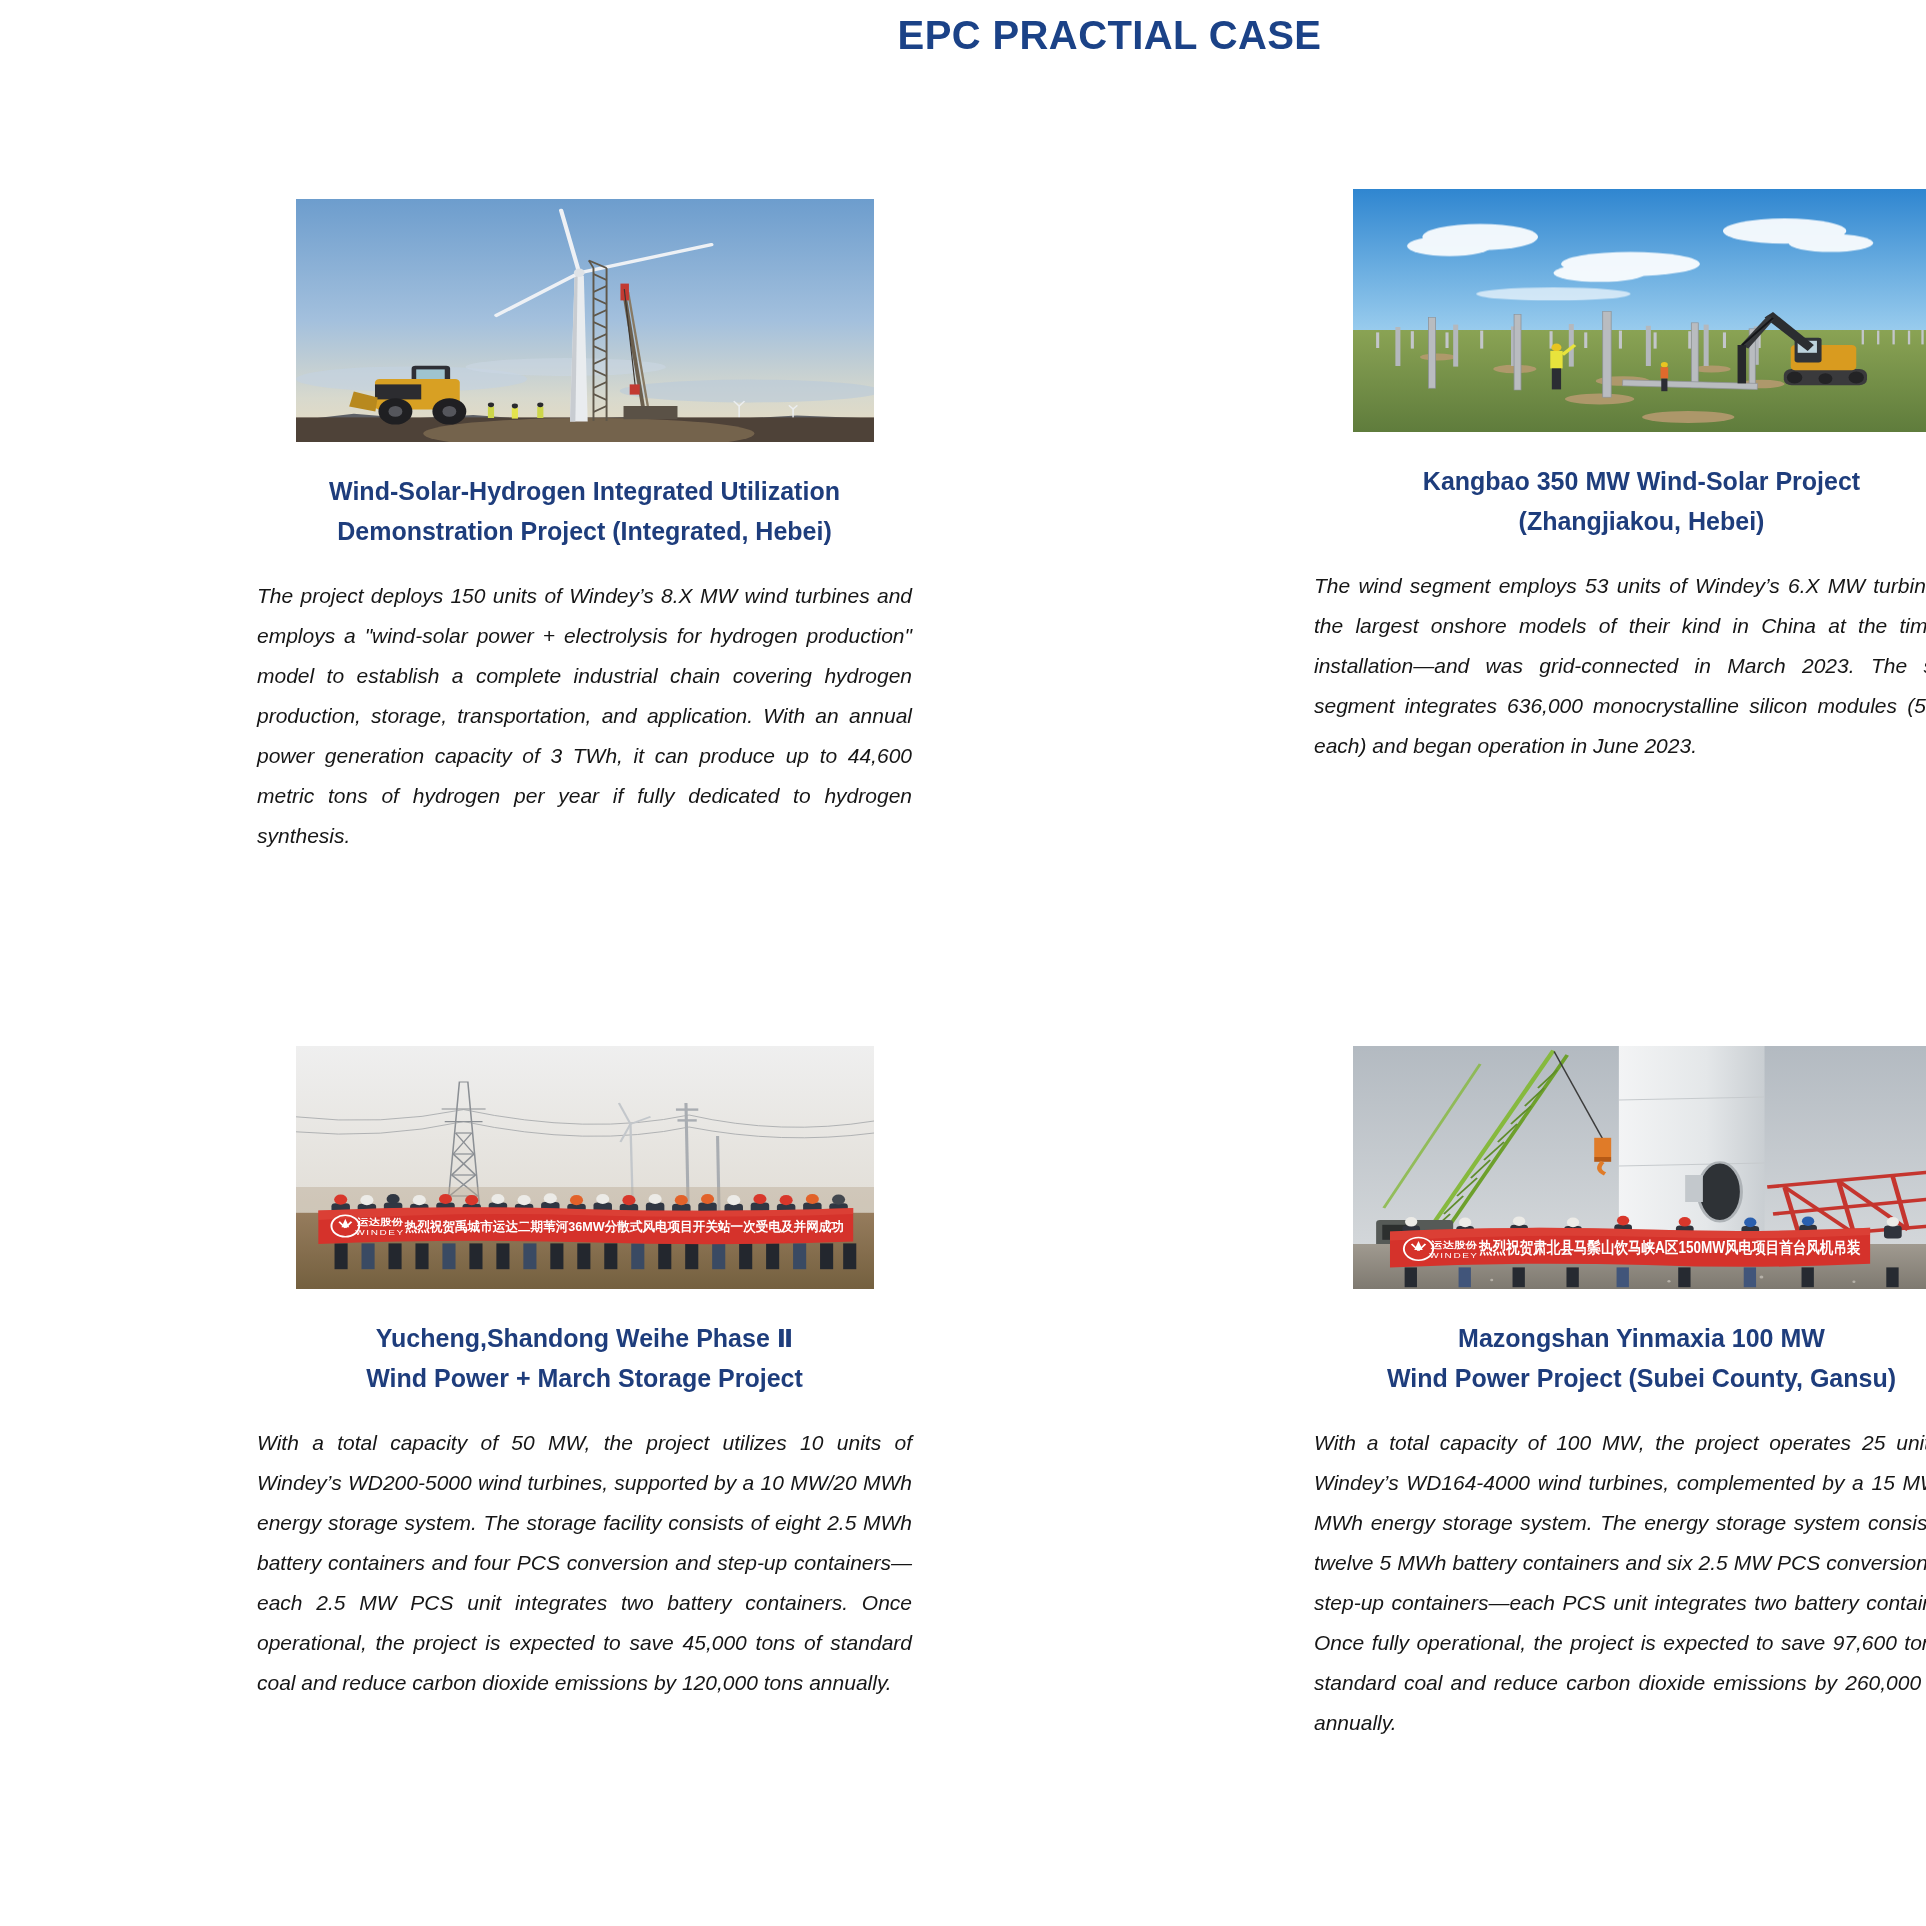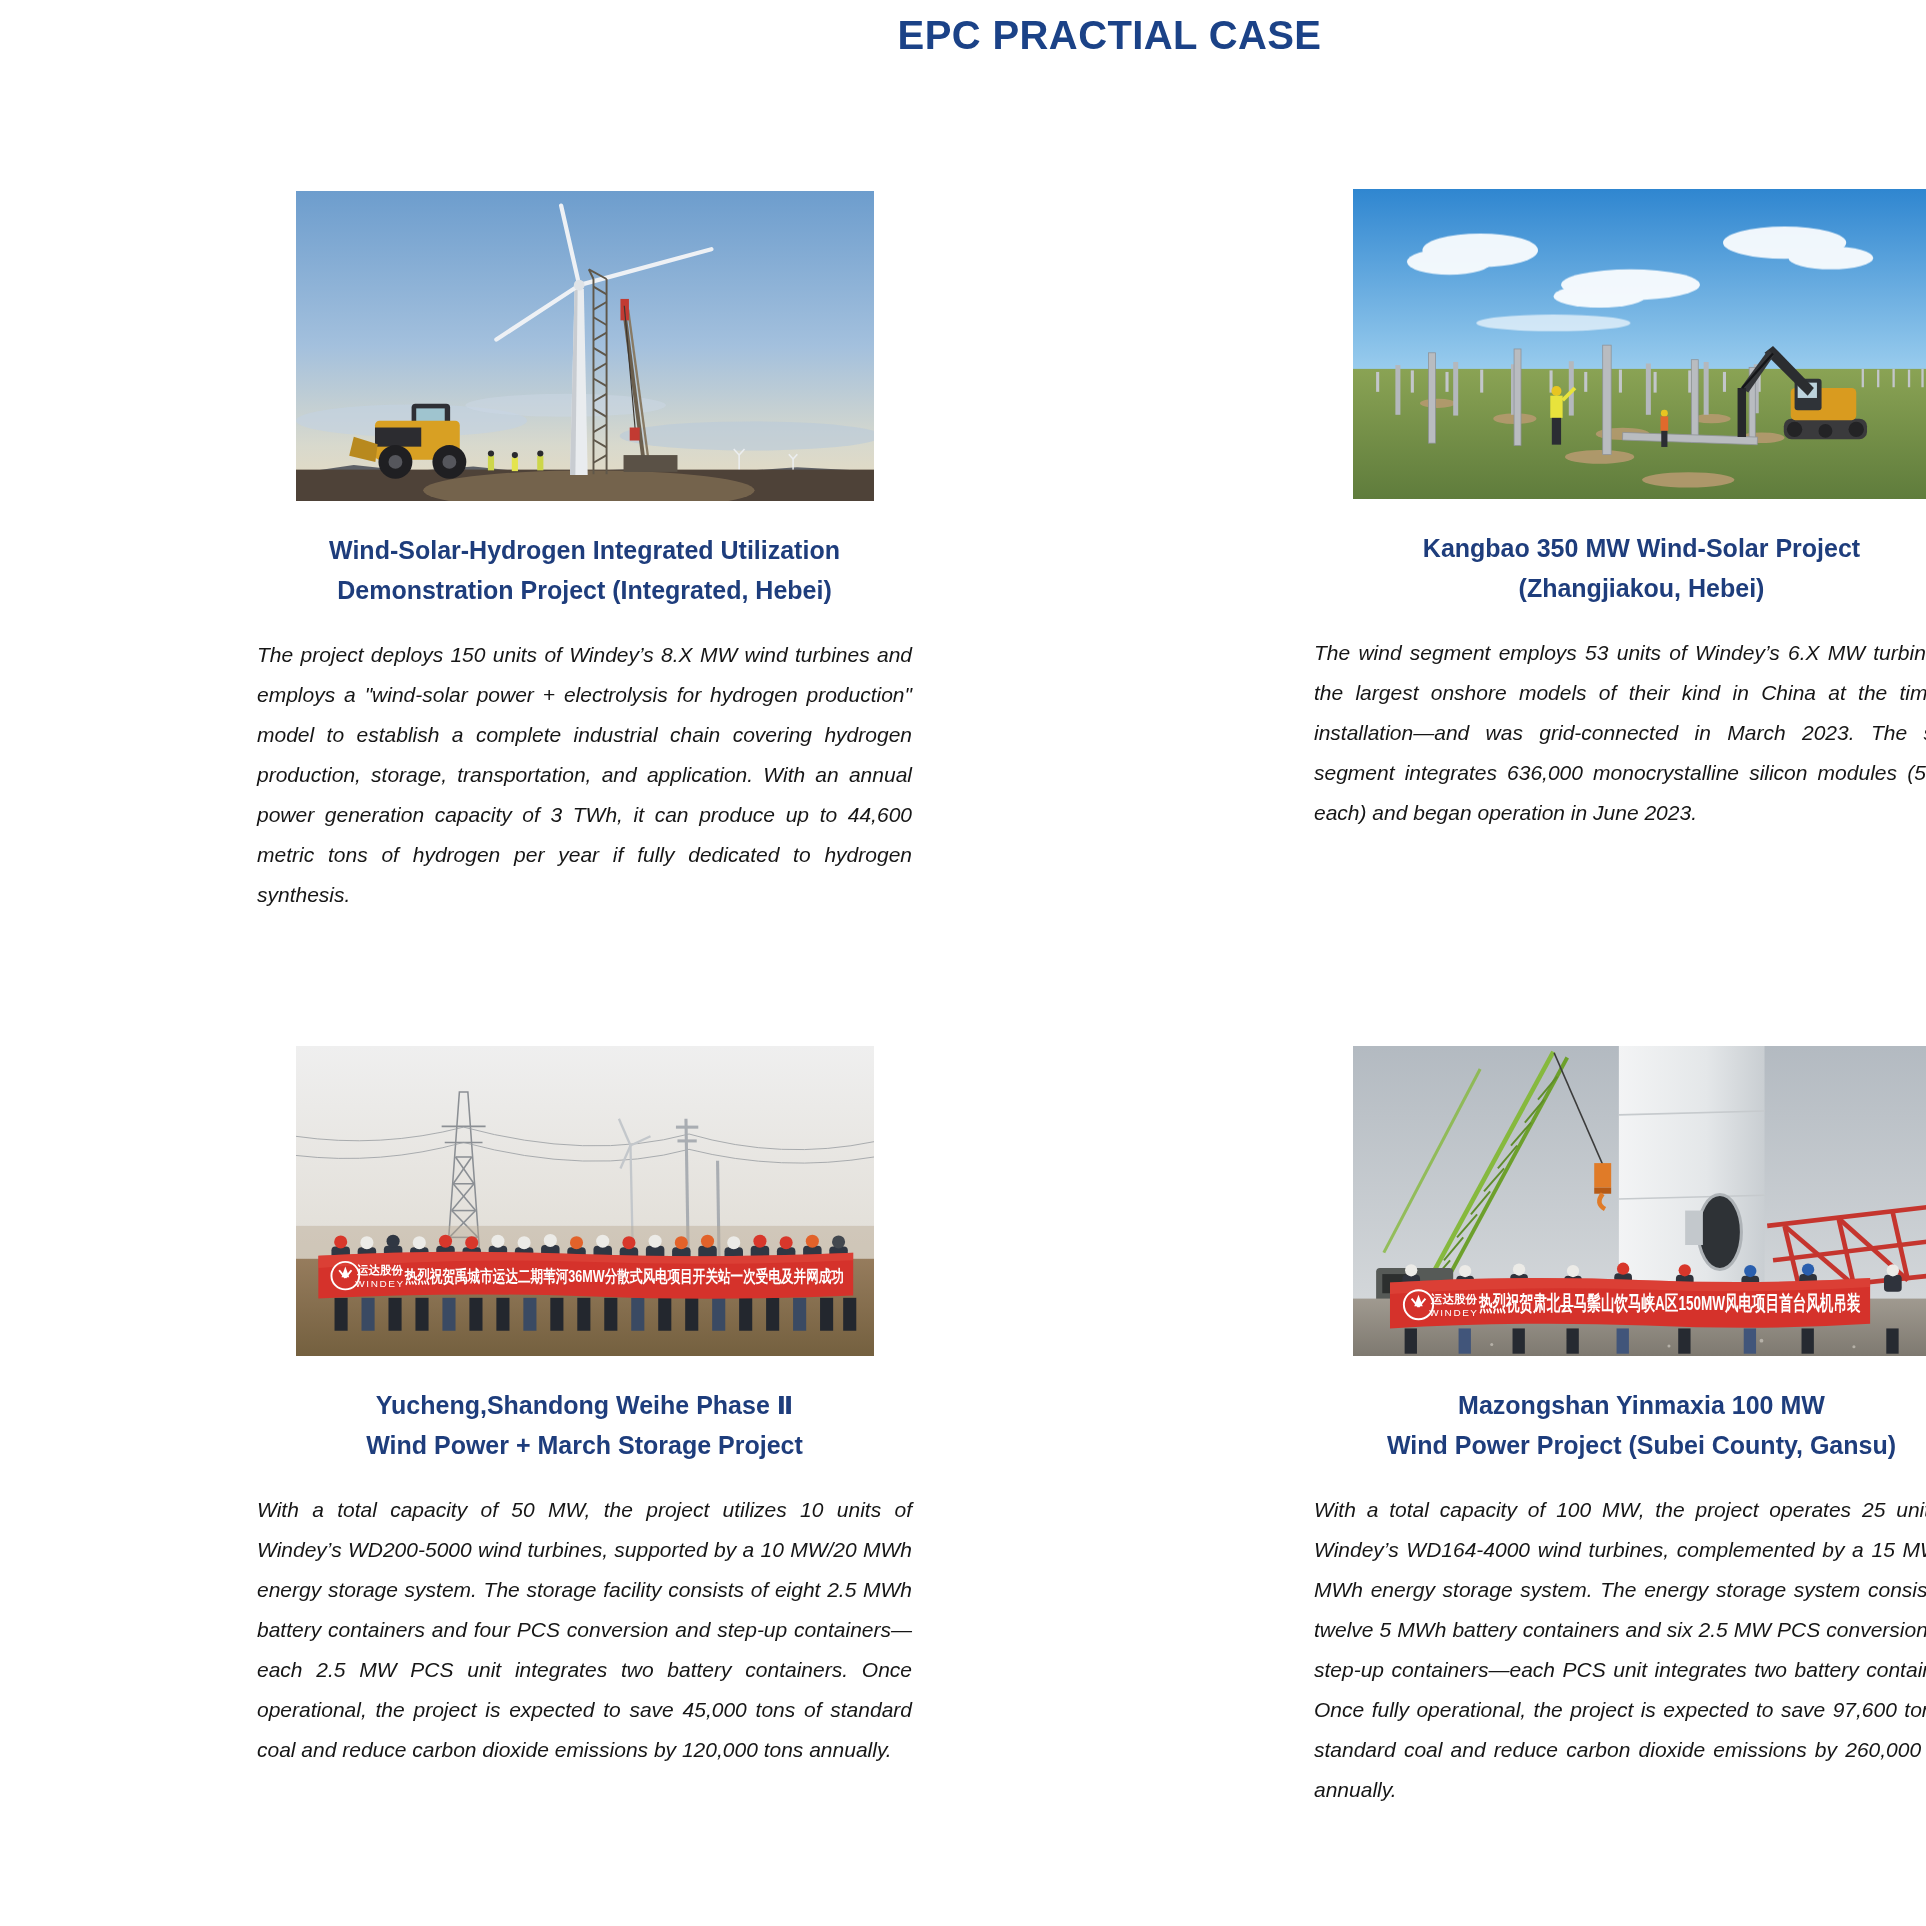--- a/index.html
+++ b/index.html
@@ -6,33 +6,33 @@
   body{
     width:2219px;height:2823px;position:relative;background:#ffffff;
     font-family:"Liberation Sans","DejaVu Sans",sans-serif;
   }
   .page-title{
     position:absolute;top:13px;left:0;width:2219px;text-align:center;
     font-size:40px;font-weight:bold;color:#1b4287;letter-spacing:0.4px;
   }
   .case{position:absolute;width:655px;}
   .case .photo{
-    width:578px;height:310px;margin:0 auto;overflow:hidden;background:#dfe5ea;
+    width:578px;height:243px;margin:0 auto;overflow:hidden;background:#dfe5ea;
   }
   .case .photo svg{display:block;width:100%;height:100%;}
   .case h2{
     margin:28.5px 0 0;font-size:25px;line-height:40px;text-align:center;
     color:#1e3d7c;font-weight:bold;
   }
   .case p{
     margin:25px 0 0;font-size:21px;line-height:40px;text-align:justify;
     color:#161616;
     font-style:italic;
   }
-  #case0{left:257px;top:191px;}
+  #case0{left:257px;top:199px;}
   #case1{left:1314px;top:189px;}
   #case2{left:257px;top:1046px;}
   #case3{left:1314px;top:1046px;}
 </style>
 </head>
 <body>
 
 <div class="page-title">EPC PRACTIAL CASE</div>
 
 <article class="case" id="case0">

